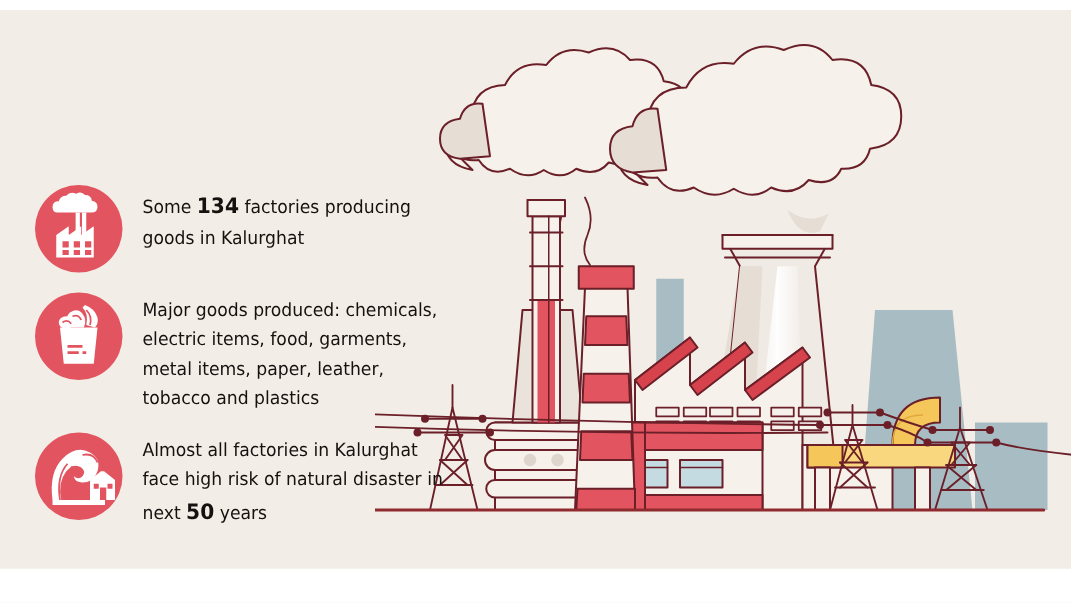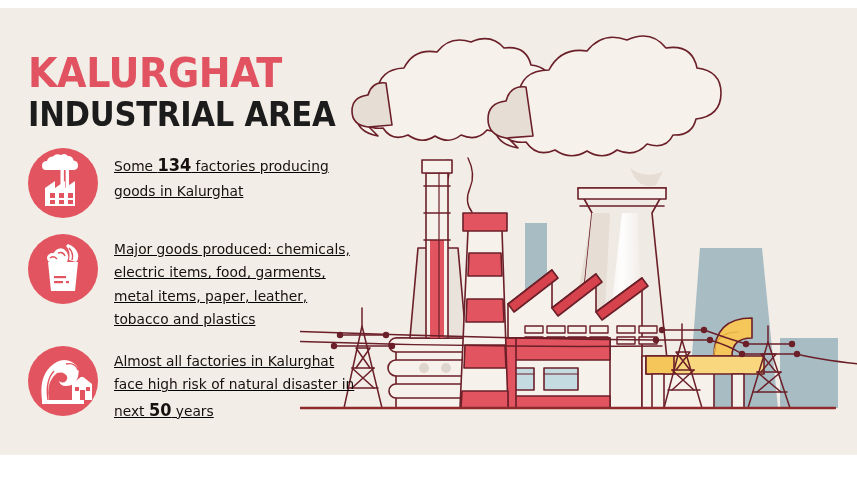--- a/index.html
+++ b/index.html
@@ -14,21 +14,21 @@
   .headline .l1{font-family:"DejaVu Sans",sans-serif;
       font-weight:bold;font-size:41px;letter-spacing:-0.5px;
       color:#e15361;line-height:1.0;transform:scaleX(.93);
       transform-origin:left center;}
   .headline .l2{font-family:"DejaVu Sans",sans-serif;
       font-weight:bold;font-size:33px;letter-spacing:-0.3px;
       color:#1c1c1c;line-height:1.1;margin-top:3px;
       transform:scaleX(.93);transform-origin:left center;}
 
   .bullets{position:absolute;left:28px;top:140px;width:345px;}
-  .bullet{position:relative;margin-bottom:14px;min-height:72px;text-decoration:underline;}
+  .bullet{position:relative;margin-bottom:14px;min-height:72px;}
   .badge{position:absolute;left:0;top:0;width:70px;height:70px;
          border-radius:50%;background:#e2545f;}
   .badge svg{display:block;width:70px;height:70px;}
   .btext{margin-left:86px;padding-top:4px;
          font-family:"DejaVu Sans",sans-serif;
          font-size:14.5px;line-height:1.62;color:#16100f;
          transform:scaleX(.95);transform-origin:left top;}
   .btext b{font-weight:bold;font-size:17px;}
 
   
@@ -227,24 +227,20 @@
           <path d="M410 332 Q 430 338 442 346"></path>
           <path d="M404 322 Q 426 330 446 336"></path>
           <path d="M497 346 Q 520 352 560 356"></path>
         </g>
 
         <line x1="-300" y1="400" x2="535" y2="400" stroke="#8f2a2f" stroke-width="2.4"></line>
       </g>
     </svg>
   </div>
 
-  <div class="headline">
-    <div class="l1">KALURGHAT</div>
-    <div class="l2">INDUSTRIAL AREA</div>
-  </div>
 
   <div class="bullets">
 
     <div class="bullet">
       <div class="badge">
         <svg viewBox="0 0 70 70">
           <g fill="#ffffff">
             <path d="M18 22 q-4 0 -4 -4.5 q0 -4.5 5 -4.5 q1 -4.5 6 -4.5 q3 -3.5 8 -1.5
                      q4 -2.5 7 1 q5 0 5.5 4.5 q4.5 .5 4.5 5 q0 4.5 -5 4.5 Z"></path>
             <rect x="32.5" y="22" width="3.4" height="18"></rect>

